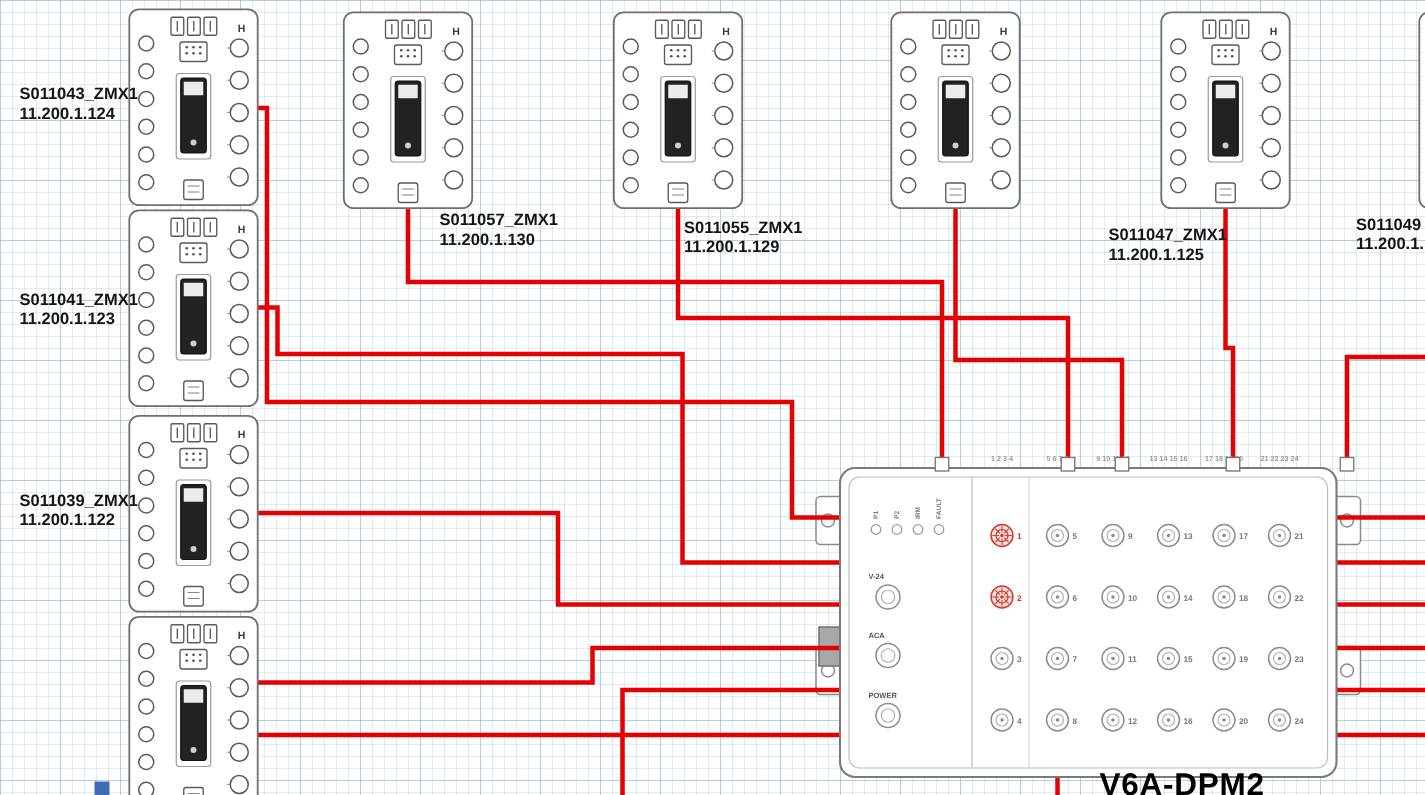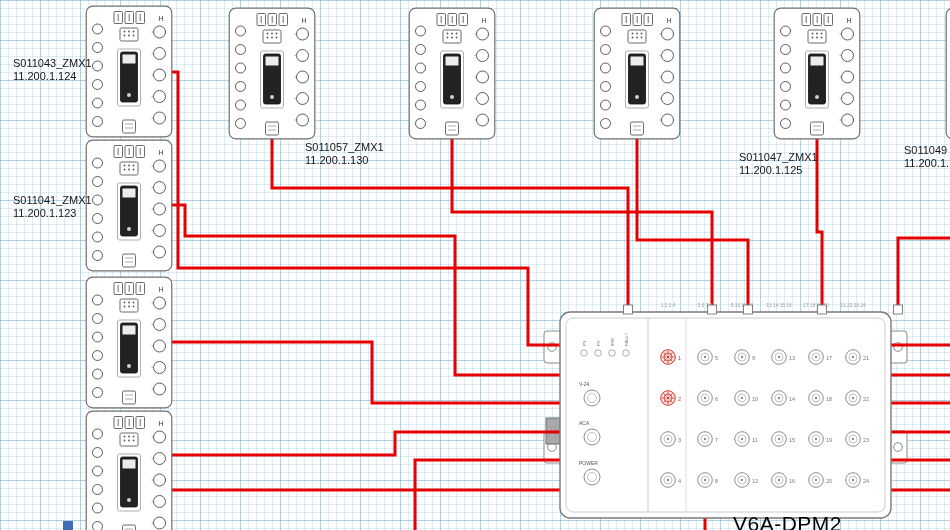--- a/index.html
+++ b/index.html
@@ -6,20 +6,21 @@
   .stage{
     position:relative;width:950px;height:530px;overflow:hidden;
     background-color:#ffffff;
     background-image:
       linear-gradient(rgba(110,170,205,.40) 1px,transparent 1px),
       linear-gradient(90deg,rgba(110,170,205,.40) 1px,transparent 1px),
       linear-gradient(rgba(110,170,205,.22) 1px,transparent 1px),
       linear-gradient(90deg,rgba(110,170,205,.22) 1px,transparent 1px);
     background-size:40px 40px,40px 40px,8px 8px,8px 8px;
     font-family:"Liberation Sans",sans-serif;
+    font-weight:bold;
   }
   #diagram{position:absolute;left:0;top:0;z-index:1;font-family:"Liberation Sans",sans-serif;}
   .label{position:absolute;z-index:2;font-size:11px;line-height:13px;color:#141414;white-space:nowrap;}
   .hub-label{position:absolute;z-index:2;font-size:21px;color:#000;white-space:nowrap;letter-spacing:.5px;}
 </style>
 </head>
 <body>
 
 <div class="stage">
 
@@ -328,24 +329,32 @@
   </svg>
 
   <div class="label" style="left:13px;top:57px">
     <div>S011043_ZMX1</div>
     <div>11.200.1.124</div>
   </div>
   <div class="label" style="left:13px;top:194px">
     <div>S011041_ZMX1</div>
     <div>11.200.1.123</div>
   </div>
-
-  <div class="label" style="left:305px;top:141px">
+  <div class="label" style="left:13px;top:328px">
+    <div>S011039_ZMX1</div>
+    <div>11.200.1.122</div>
+  </div>
+
+  <div class="label" style="left:293px;top:141px">
     <div>S011057_ZMX1</div>
     <div>11.200.1.130</div>
+  </div>
+  <div class="label" style="left:456px;top:146px">
+    <div>S011055_ZMX1</div>
+    <div>11.200.1.129</div>
   </div>
   <div class="label" style="left:739px;top:151px">
     <div>S011047_ZMX1</div>
     <div>11.200.1.125</div>
   </div>
   <div class="label" style="left:904px;top:144px">
     <div>S011049</div>
     <div>11.200.1.</div>
   </div>
 

